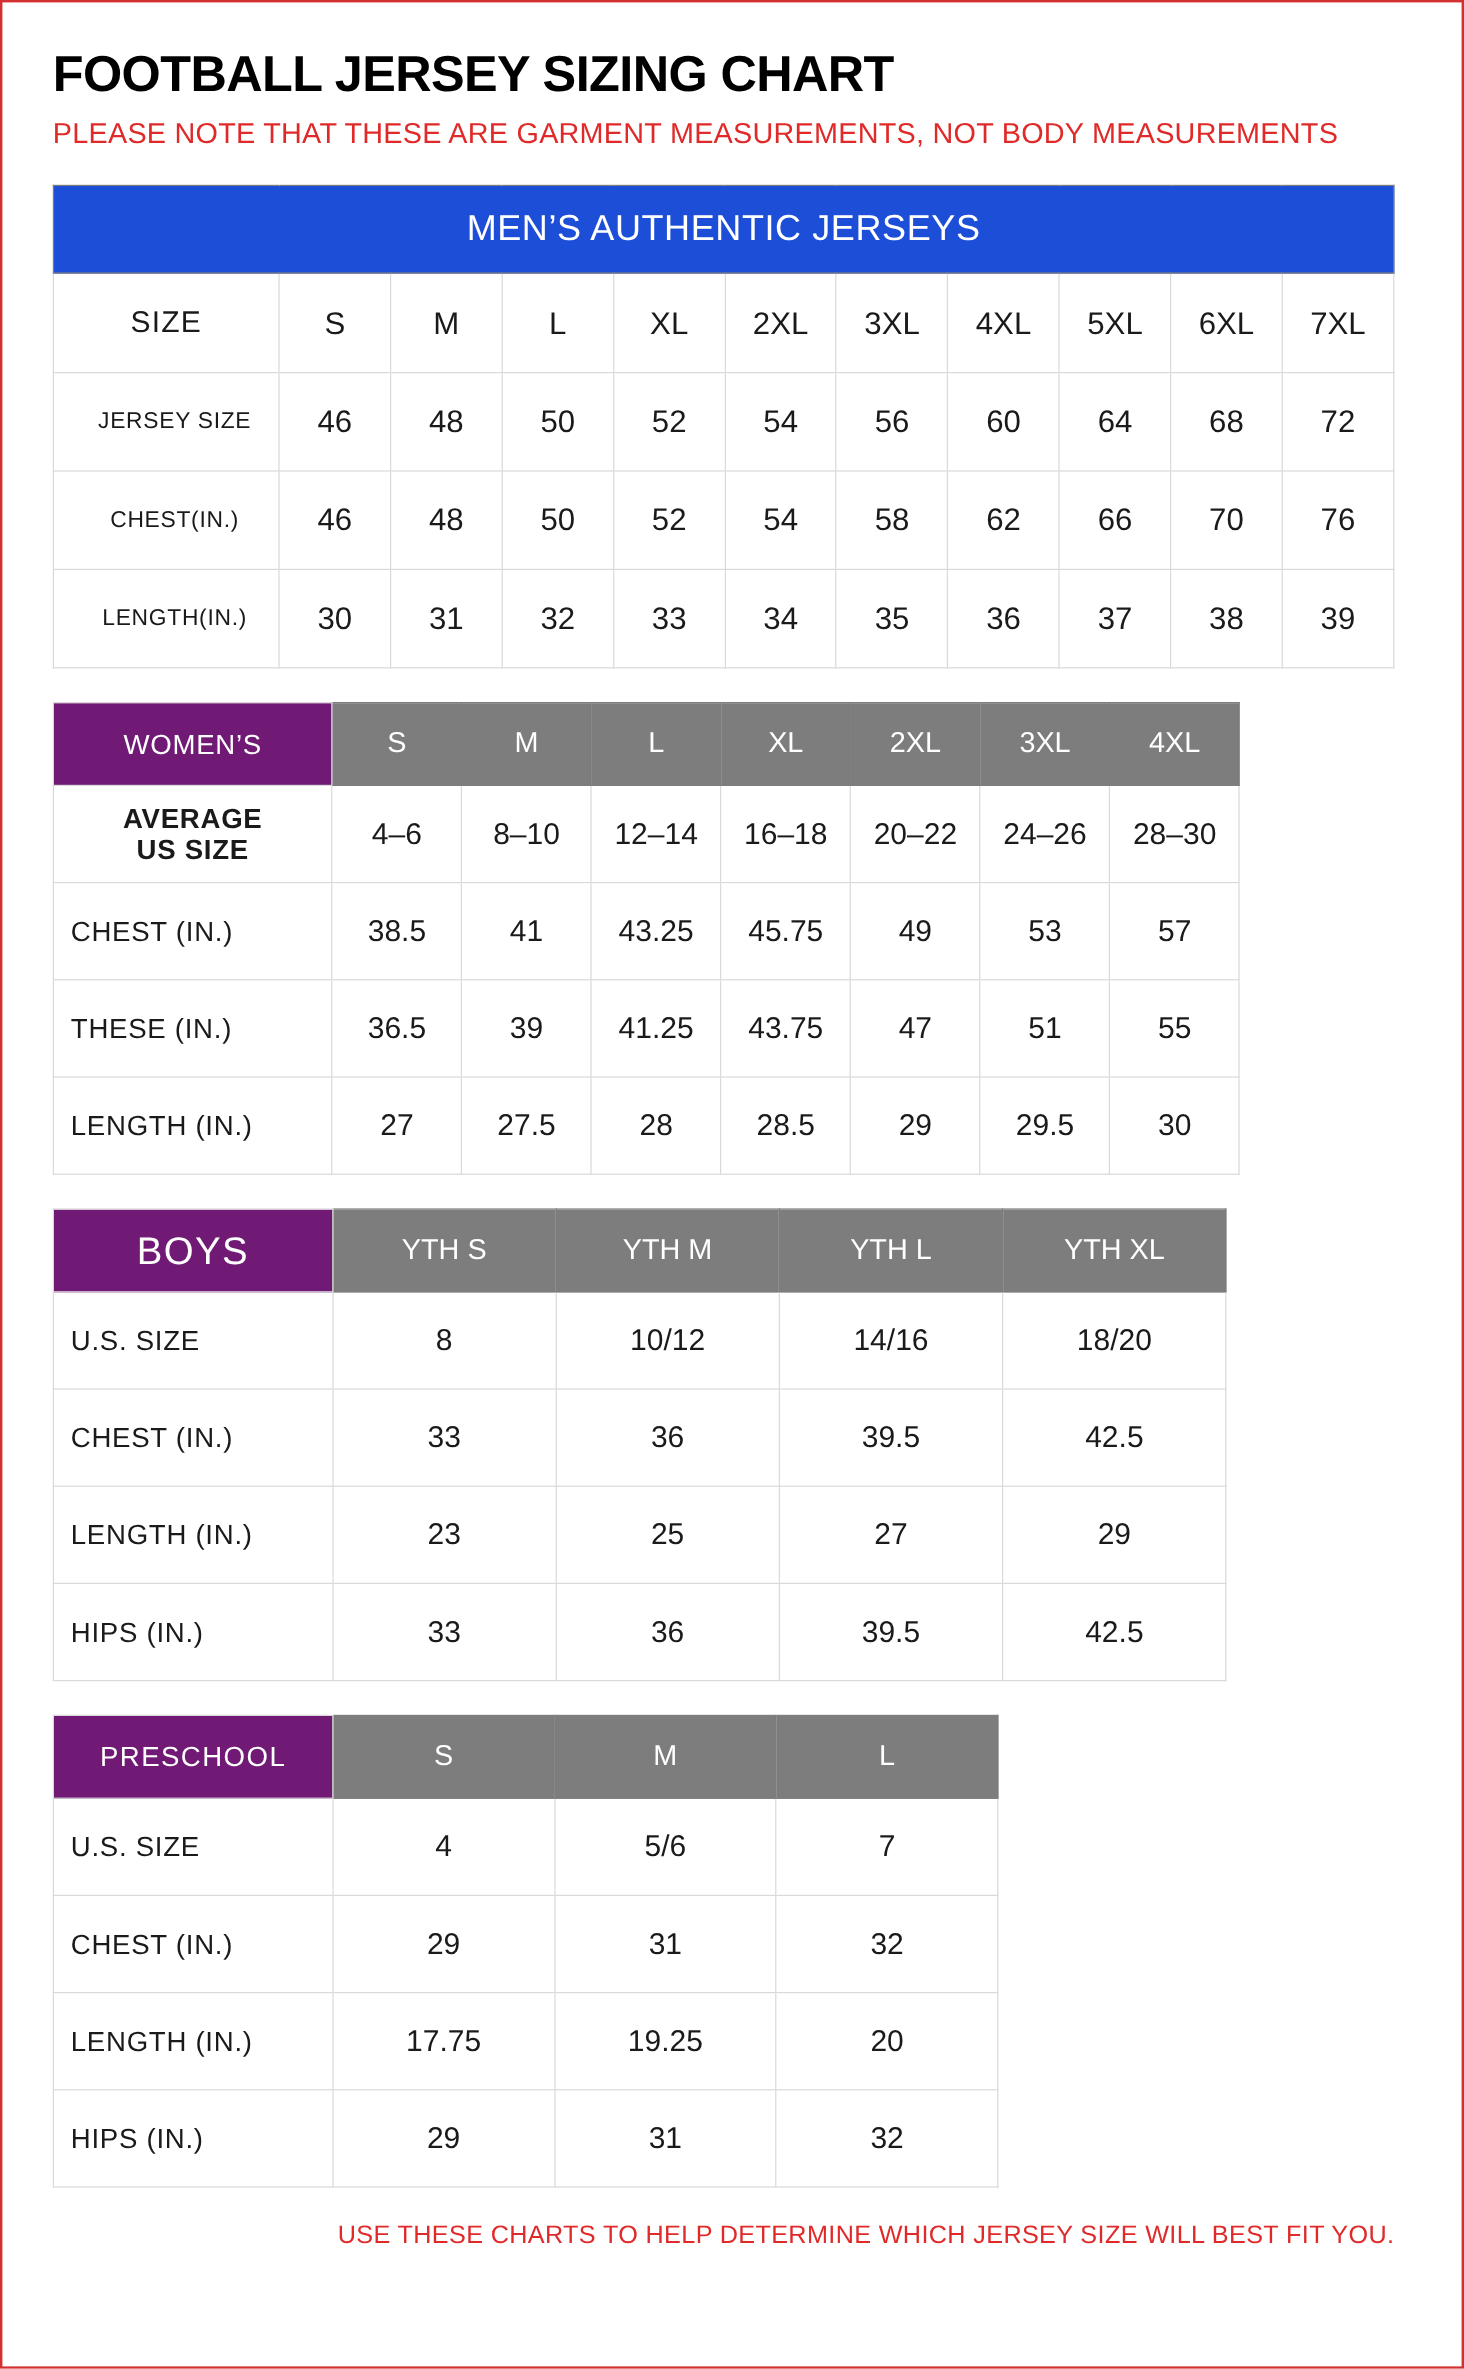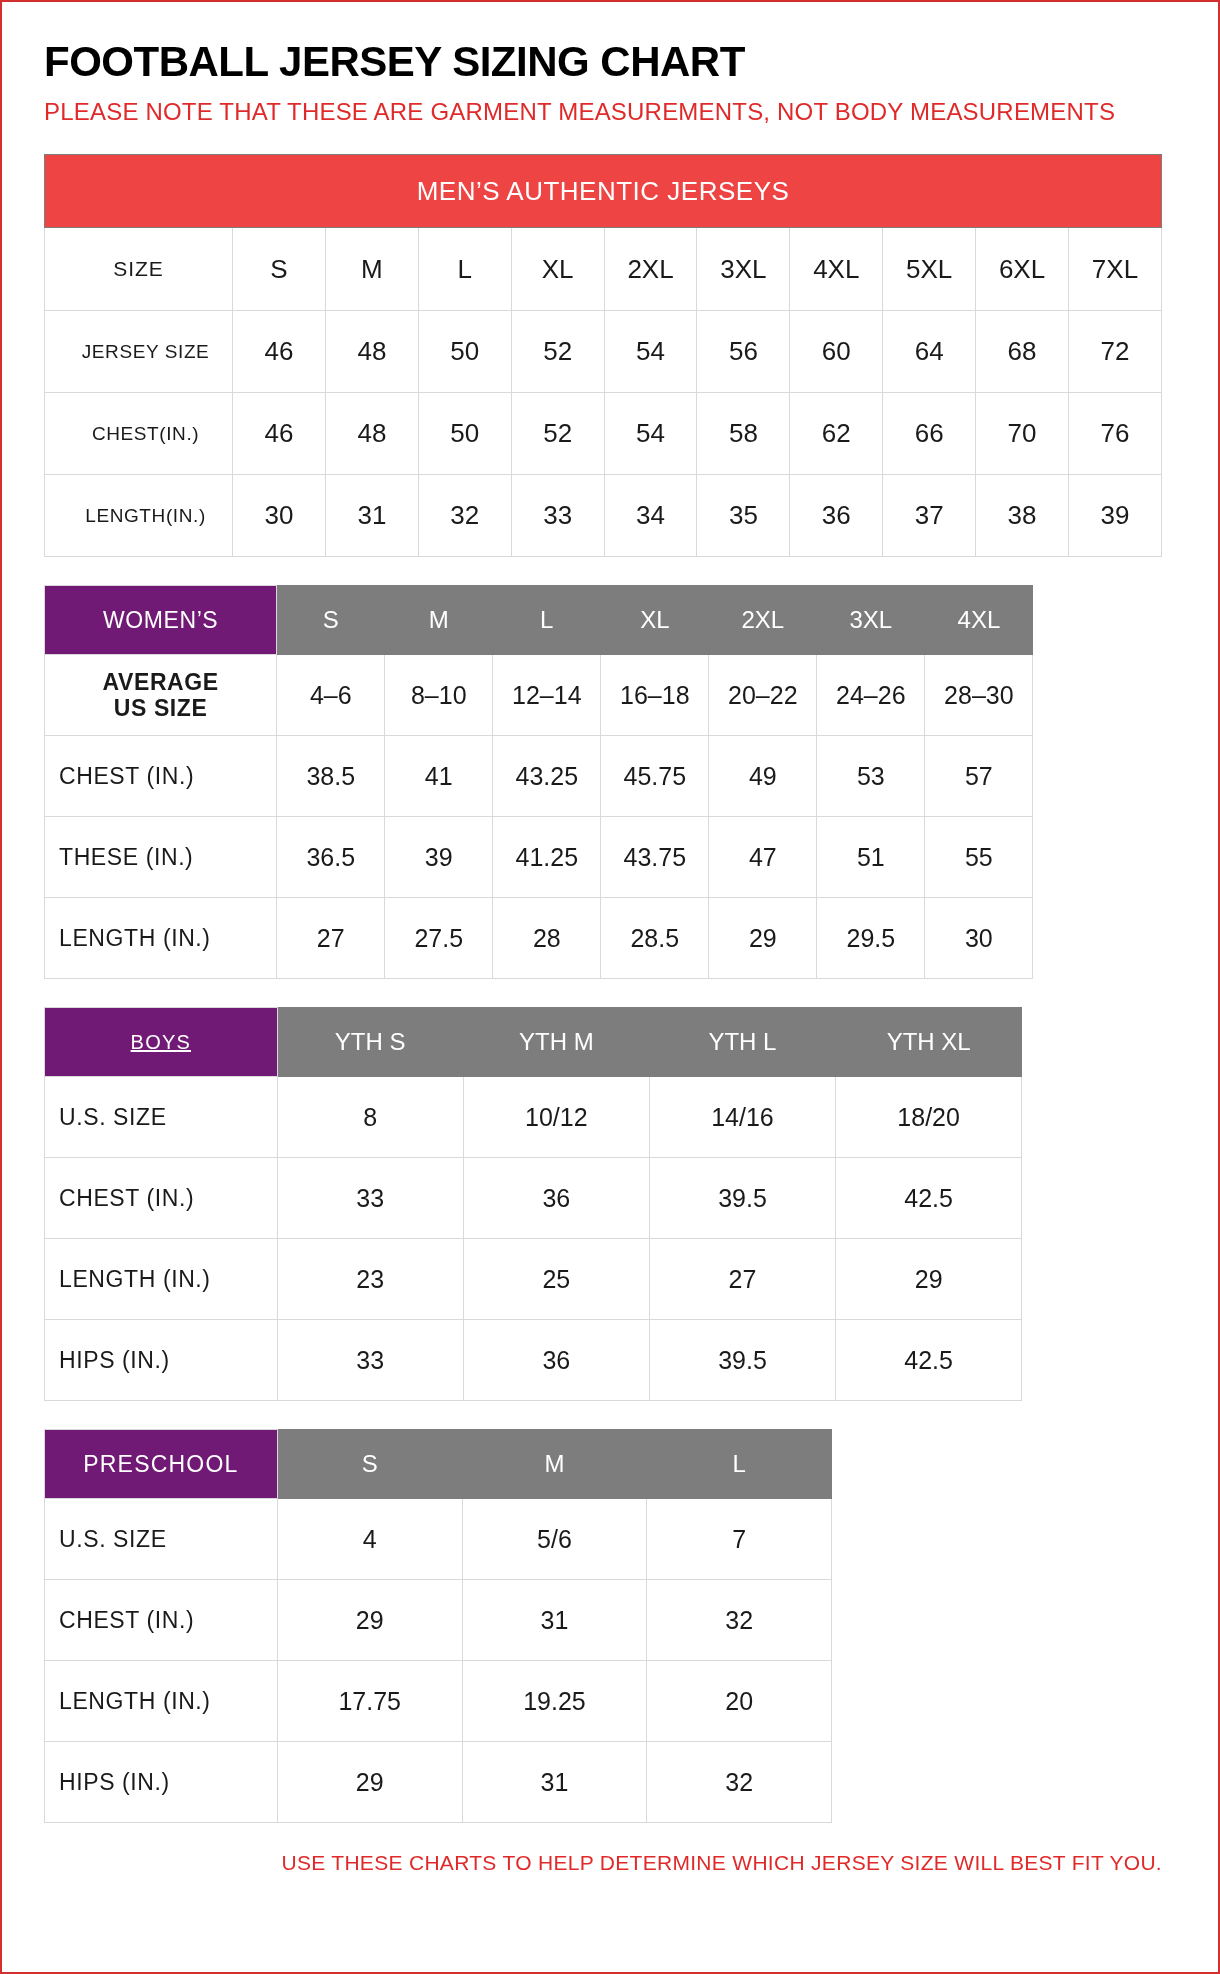--- a/index.html
+++ b/index.html
@@ -47,23 +47,23 @@
   }
   td, th {
     border: 1px solid #d9d9d9;
     text-align: center;
     vertical-align: middle;
     font-weight: normal;
     color: #1a1a1a;
     padding: 0;
   }
   .banner td {
-    background: #ef4444;
+    background: #1d4ed8;
     color: #ffffff;
-    font-size: 26px;
+    font-size: 30px;
     letter-spacing: 0.5px;
     height: 72px;
     border: 1px solid #7d7d7d;
   }
   .hdr-left {
     background: #701a75;
     color: #ffffff;
     font-size: 23px;
     letter-spacing: 1px;
     height: 68px;
@@ -87,28 +87,28 @@
     padding-left: 0;
     font-weight: bold;
   }
   .cell {
     font-size: 25px;
     height: 80px;
   }
   
   #mens-table .rowlabel { height: 81px; font-size: 19px; text-align: center; }
   #mens-table .cell { font-size: 26px; }
-  #mens-table .size-hdr-label { font-size: 21px; letter-spacing: 1px; text-align: center; padding-left: 0; }
+  #mens-table .size-hdr-label { font-size: 25px; letter-spacing: 1px; text-align: center; padding-left: 0; }
   #mens-table .size-hdr td { height: 82px; }
   
   #womens-table .hdr-left { font-size: 23px; letter-spacing: 0.6px; text-align: center; }
   #womens-table .rowlabel { height: 80px; }
   .two-line { line-height: 1.15; }
   
-  #boys-table .hdr-left { font-size: 20px; letter-spacing: 1.2px; text-decoration: underline; }
+  #boys-table .hdr-left { font-size: 32px; letter-spacing: 1.2px; }
   
   #preschool-table .hdr-left { font-size: 23px; letter-spacing: 1.2px; }
   .footer-note {
     color: #e02a2a;
     font-size: 21px;
     letter-spacing: 0.3px;
     margin-top: 10px;
     margin-bottom: 0;
     text-align: right;
   }

